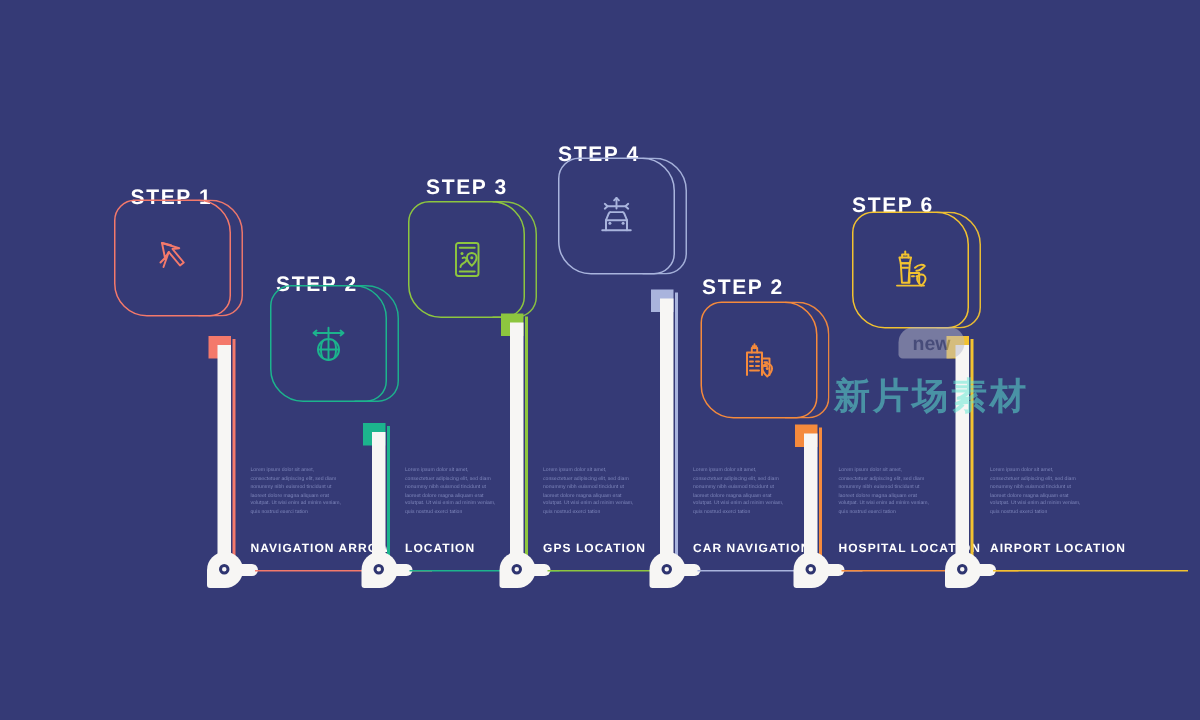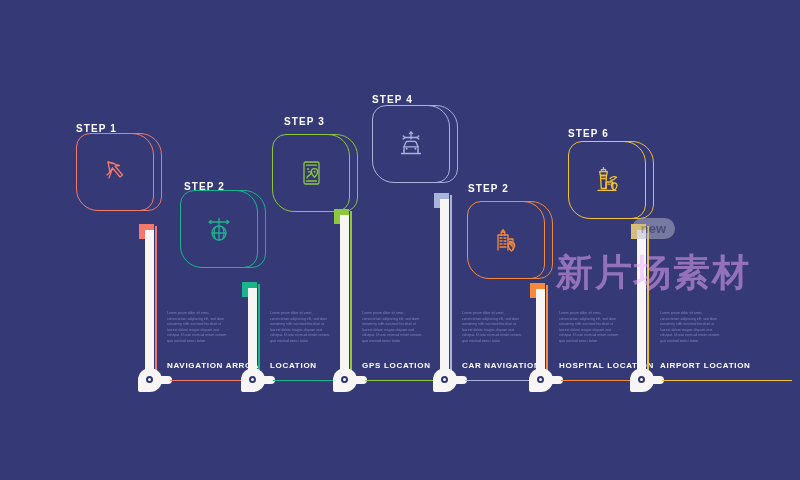--- a/index.html
+++ b/index.html
@@ -10,21 +10,21 @@
     position:relative;
   }
   #stage{position:absolute;left:0;top:0;width:800px;height:480px;}
 
   .step{position:absolute;top:0;left:0;}
 
   
   .step-num{
     position:absolute;
     color:#ffffff;
-    font-size:10px;
+    font-size:14px;
     font-weight:bold;
     letter-spacing:1.1px;
     white-space:nowrap;
   }
 
   
   .card{
     position:absolute;
     width:78px;height:78px;
     border:1px solid currentColor;
@@ -93,31 +93,31 @@
     display:flex;align-items:center;gap:9px;
     opacity:.5;pointer-events:none;flex-direction:column;
   }
   #wm-badge{
     background:#b9bacb;color:#5a5f7d;
     font-size:13px;font-weight:bold;
     padding:3px 9px;border-radius:11px 11px 11px 3px;
     font-family:"Liberation Sans",sans-serif;
   }
   #wm-cn{
-    color:#f0abfc;font-size:37px;font-weight:bold;
+    color:#5eead4;font-size:24px;font-weight:bold;
     letter-spacing:2px;
     font-family:"DejaVu Sans",sans-serif;
   }
 </style>
 </head>
 <body>
 
 <div id="stage">
     <div class="step">
-      <div class="step-num" style="left: 76px; top: 123px;">STEP 1</div>
+      <div class="step-num" style="left: 87px; top: 123px;">STEP 1</div>
       <div style="position: absolute; left: 76px; top: 133px; color: rgb(244, 121, 107);">
         <div class="card-ghost"></div>
         <div class="card"></div>
         <div class="icon-wrap">
           <svg width="34" height="34" viewBox="0 0 34 34">
             <path fill="none" stroke="currentColor" stroke-width="1.3" stroke-linecap="round" stroke-linejoin="round" d="M10 7 L12 17 L14.5 13 L22 22 L24.5 20 L17 11 L21.5 10.5 Z"></path>
             <path fill="none" stroke="currentColor" stroke-width="1.3" stroke-linecap="round" stroke-linejoin="round" d="M12 17 L9 20 M14.5 13 L11 23 M10 7 L16 8.5"></path>
           </svg>
         </div>
       </div>

